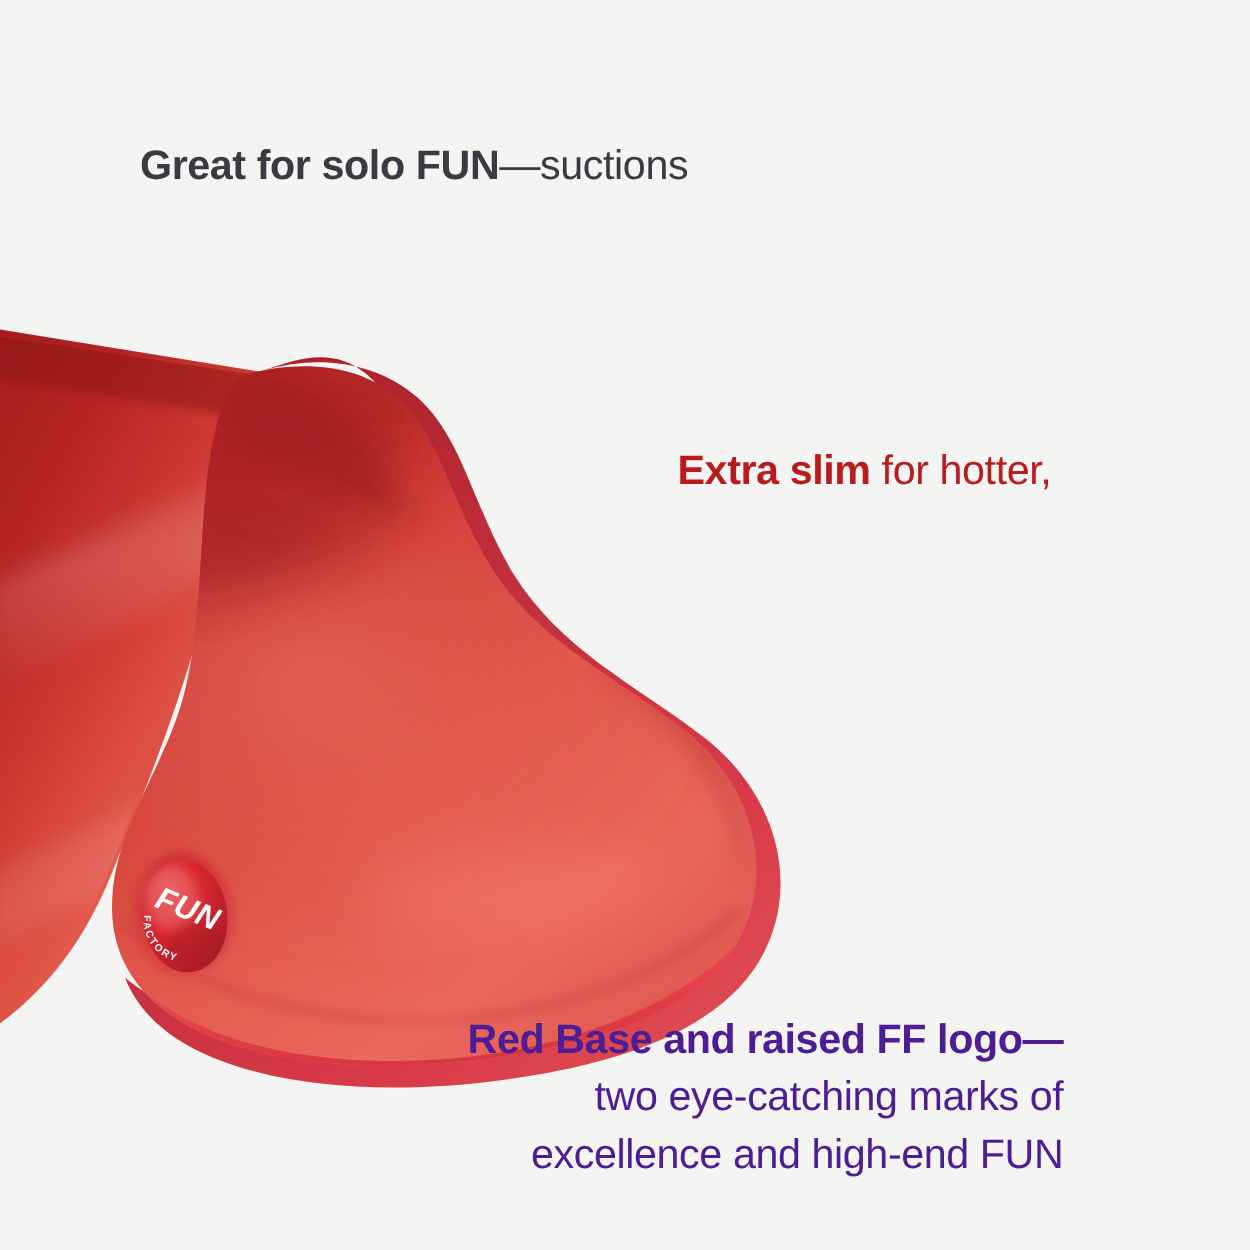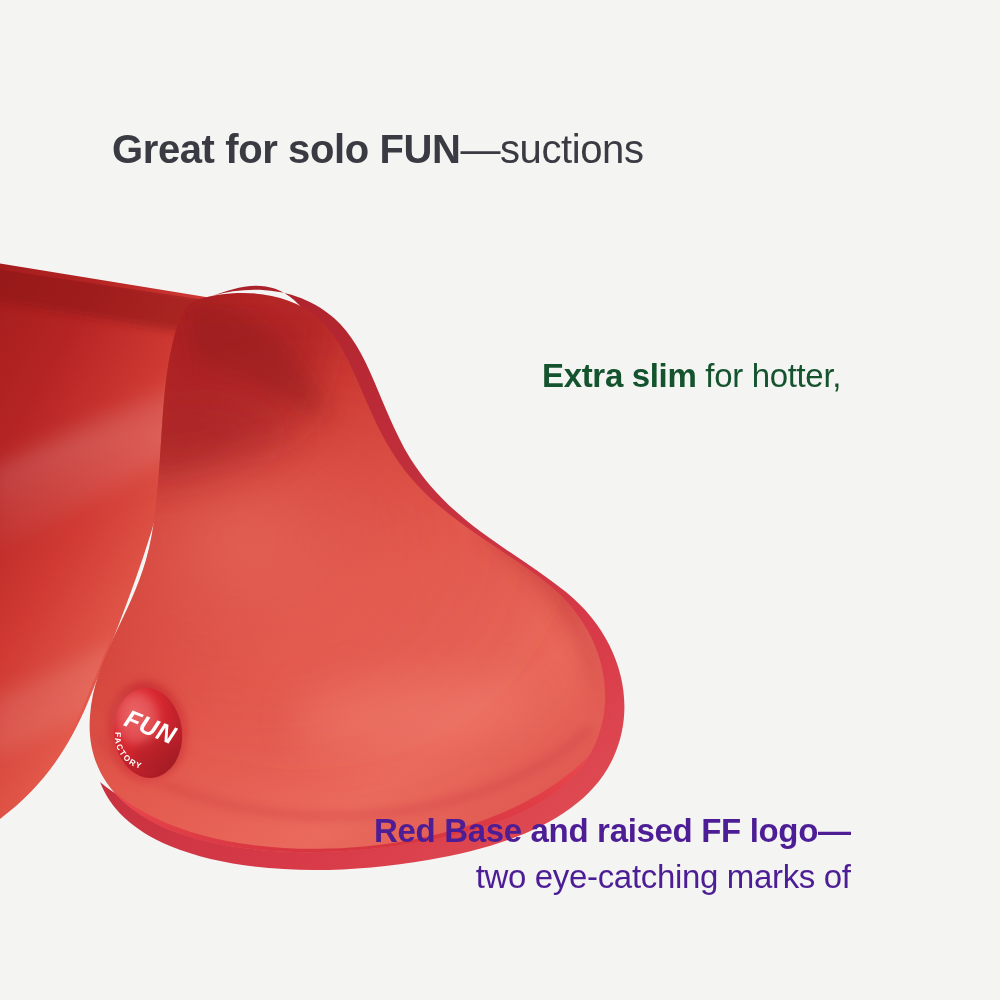--- a/index.html
+++ b/index.html
@@ -39,22 +39,22 @@
   }
   .callout .lead {
     font-weight: 700;
   }
   .callout .rest {
     font-weight: 400;
   }
 
   #callout-solo-fun {
     left: 112px;
-    top: 126px;
-    font-size: 40px;
+    top: 109px;
+    font-size: 33px;
     line-height: 46px;
   }
   #callout-extra-slim {
     left: 542px;
     top: 353px;
     font-size: 33px;
     line-height: 46px;
   }
   #callout-red-base {
     left: 374px;
@@ -252,28 +252,31 @@
       </g>
     </g>
   </svg>
 
   <div class="callout" id="callout-solo-fun" style="color: rgb(58, 58, 66);">
     <span class="line">
       <span class="lead">Great for solo FUN</span><span class="rest">—suctions</span>
     </span>
   </div>
 
-  <div class="callout" id="callout-extra-slim" style="color: #14532d;">
+  <div class="callout" id="callout-extra-slim" style="color: #b91c1c;">
     <span class="line">
       <span class="lead">Extra slim</span><span class="rest"> for hotter,</span>
     </span>
   </div>
 
   <div class="callout" id="callout-red-base" style="color: #4c1d95; text-align: right;">
     <span class="line">
       <span class="lead">Red Base and raised FF logo</span><span class="lead">—</span>
     </span>
     <span class="line">
       <span class="rest">two eye-catching marks of</span>
     </span>
+    <span class="line">
+      <span class="rest">excellence and high-end FUN</span>
+    </span>
   </div>
 
 </div>
 
 </body></html>

